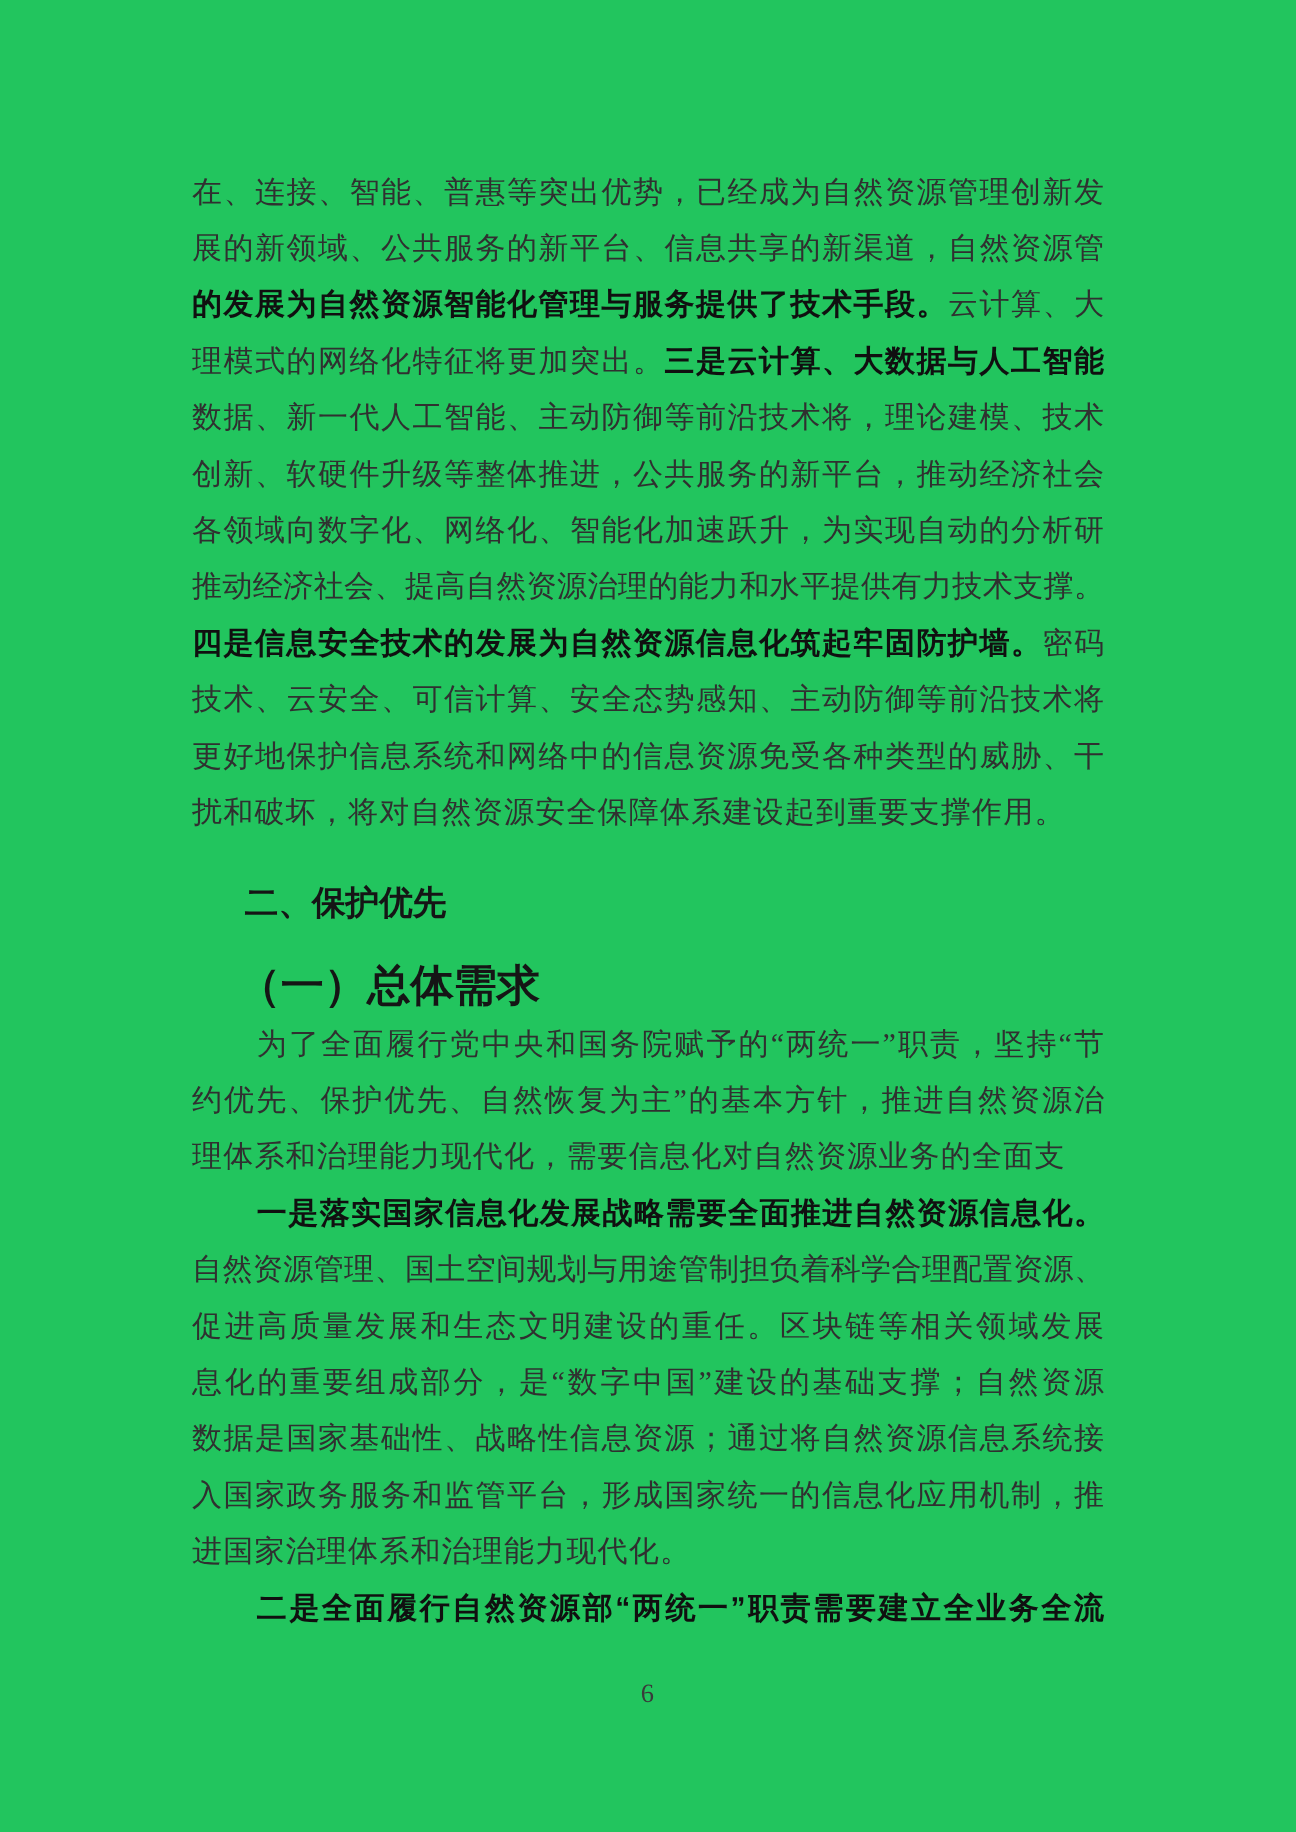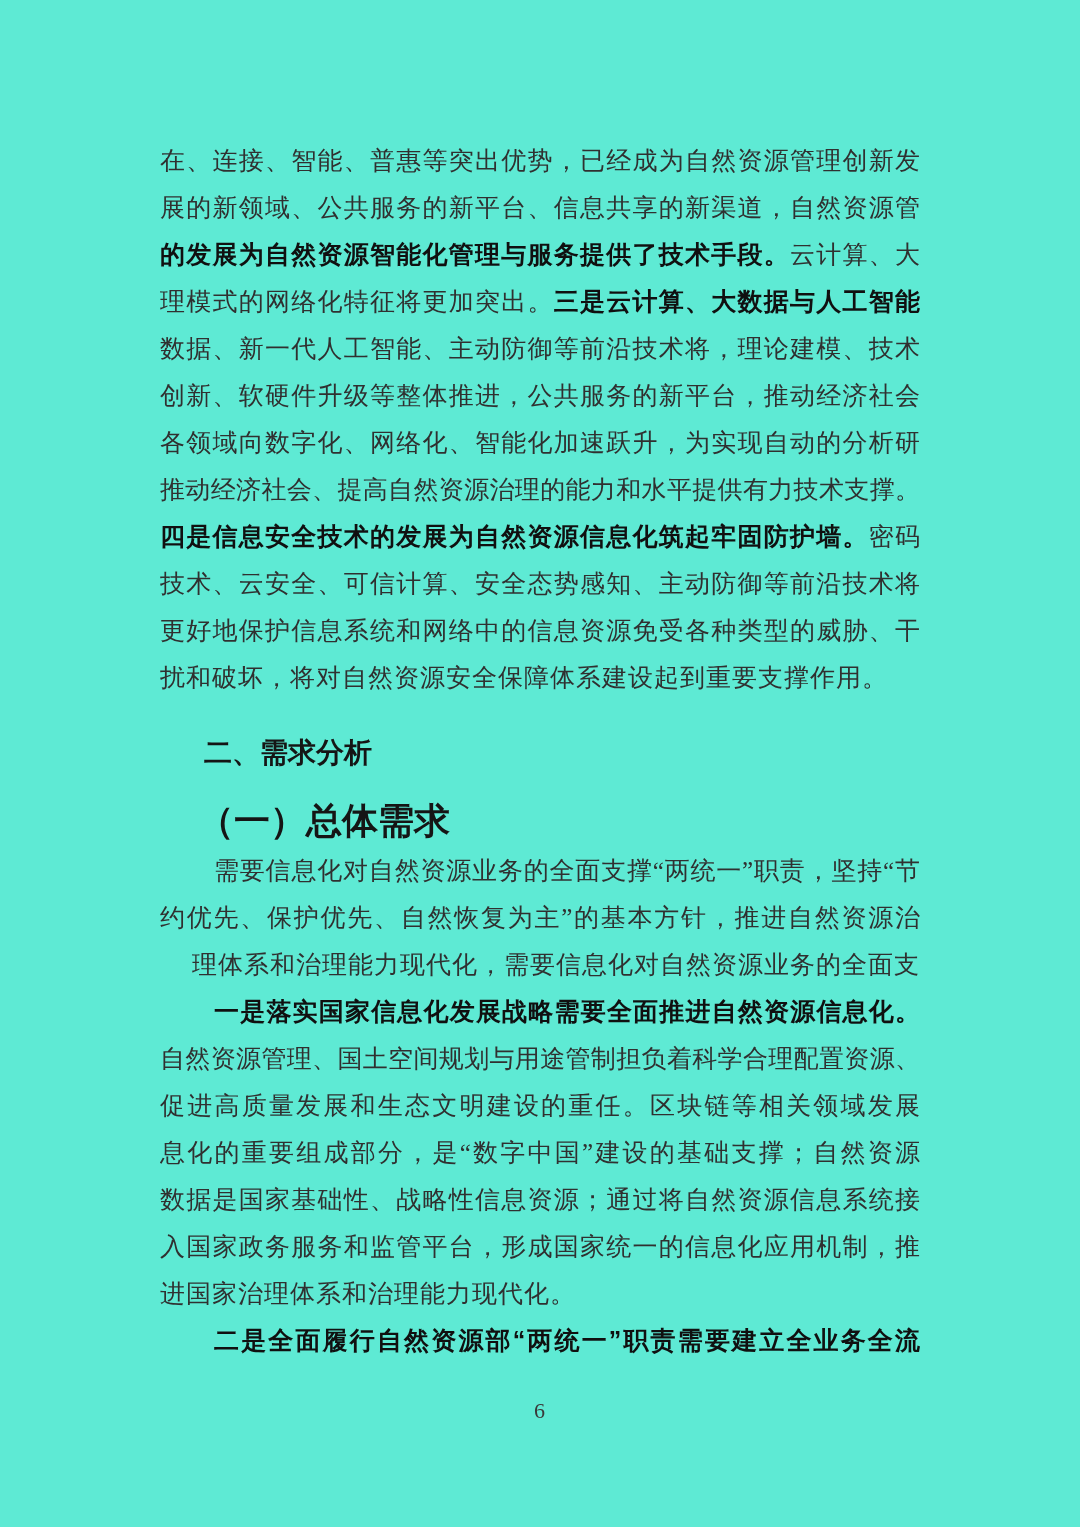--- a/index.html
+++ b/index.html
@@ -4,42 +4,42 @@
 <style>
   html, body {
     margin: 0;
     padding: 0;
     background: #ffffff;
   }
   .page {
     position: relative;
     width: 1080px;
     height: 1527px;
-    background: #5eead4;
+    background: #22c55e;
     color: #2b2b2b;
     overflow: hidden;
     font-family: "Liberation Serif", "DejaVu Serif", serif;
   }
   .textblock {
     position: absolute;
     left: 160px;
     top: 137px;
     width: 760px;
   }
   .line {
     height: 47px;
     line-height: 47px;
     font-size: 25px;
     overflow: hidden;
     text-align: justify;
     text-align-last: justify;
     color: #303030;
   }
   .line.flush {
-    text-align: right;
+    text-align: left;
     text-align-last: left;
     letter-spacing: 1px;
   }
   .line.indent {
     text-indent: 54px;
   }
   .em {
     font-weight: 700;
     color: #101010;
     font-family: "Liberation Sans", "DejaVu Sans", sans-serif;
@@ -88,24 +88,24 @@
         <div class="line"><span>理模式的网络化特征将更加突出。</span><span class="em">三是云计算、大数据与人工智能</span></div>
         <div class="line"><span>数据、新一代人工智能、主动防御等前沿技术将，理论建模、技术</span></div>
         <div class="line"><span>创新、软硬件升级等整体推进，公共服务的新平台，推动经济社会</span></div>
         <div class="line"><span>各领域向数字化、网络化、智能化加速跃升，为实现自动的分析研</span></div>
         <div class="line"><span>推动经济社会、提高自然资源治理的能力和水平提供有力技术支撑。</span></div>
         <div class="line"><span class="em">四是信息安全技术的发展为自然资源信息化筑起牢固防护墙。</span><span>密码</span></div>
         <div class="line"><span>技术、云安全、可信计算、安全态势感知、主动防御等前沿技术将</span></div>
         <div class="line"><span>更好地保护信息系统和网络中的信息资源免受各种类型的威胁、干</span></div>
         <div class="line flush"><span>扰和破坏，将对自然资源安全保障体系建设起到重要支撑作用。</span></div>
       </div>
-    <div class="h-section">二、需求分析</div>
+    <div class="h-section">二、保护优先</div>
     <div class="h-sub">（一）总体需求</div>
     <div id="block-p2">
-        <div class="line indent"><span>需要信息化对自然资源业务的全面支撑“两统一”职责，坚持“节</span></div>
+        <div class="line indent"><span>为了全面履行党中央和国务院赋予的“两统一”职责，坚持“节</span></div>
         <div class="line"><span>约优先、保护优先、自然恢复为主”的基本方针，推进自然资源治</span></div>
         <div class="line flush"><span>理体系和治理能力现代化，需要信息化对自然资源业务的全面支撑。</span></div>
       </div>
     <div id="block-p3">
         <div class="line indent"><span class="em">一是落实国家信息化发展战略需要全面推进自然资源信息化。</span></div>
         <div class="line"><span>自然资源管理、国土空间规划与用途管制担负着科学合理配置资源、</span></div>
         <div class="line"><span>促进高质量发展和生态文明建设的重任。区块链等相关领域发展</span></div>
         <div class="line"><span>息化的重要组成部分，是“数字中国”建设的基础支撑；自然资源</span></div>
         <div class="line"><span>数据是国家基础性、战略性信息资源；通过将自然资源信息系统接</span></div>
         <div class="line"><span>入国家政务服务和监管平台，形成国家统一的信息化应用机制，推</span></div>

